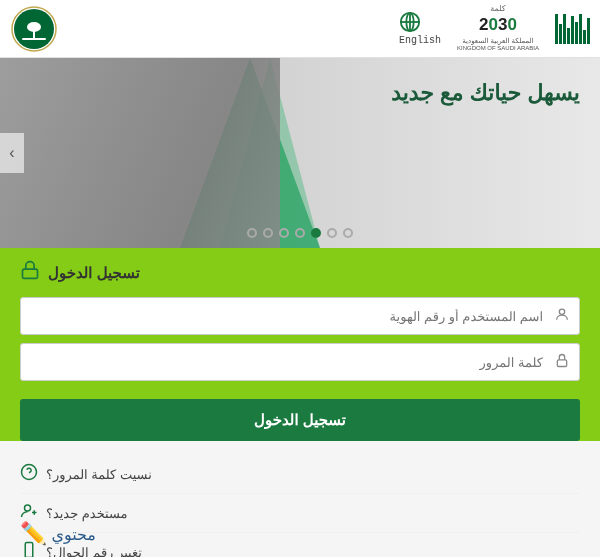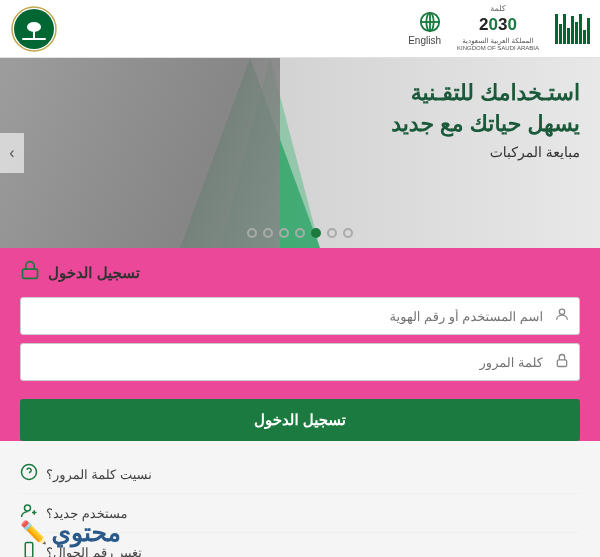--- a/index.html
+++ b/index.html
@@ -30,24 +30,25 @@
       height: 48px;
     }
     .header-right {
       display: flex;
       align-items: center;
       gap: 16px;
     }
     .header-icon-group {
       display: flex;
       flex-direction: column;
-      align-items: flex-end;
+      align-items: flex-start;
       font-size: 10px;
       color: #444;
       cursor: pointer;
+      font-family: Liberation Mono, monospace;
     }
     .header-icon-group svg {
       margin-bottom: 2px;
     }
     .vision-logo {
       display: flex;
       align-items: center;
       gap: 4px;
     }
     .vision-text {
@@ -137,21 +138,21 @@
       border: 2px solid #aaa;
       background: transparent;
     }
     .dot.active {
       background: #1a7a3f;
       border-color: #1a7a3f;
     }
 
     
     .login-section {
-      background: #ec4899;
+      background: #84cc16;
       padding: 12px 20px 0 20px;
     }
     .login-title-row {
       display: flex;
       align-items: center;
       justify-content: flex-end;
       gap: 8px;
       margin-bottom: 12px;
       direction: rtl;
     }
@@ -237,22 +238,22 @@
       position: absolute;
       bottom: 10px;
       left: 20px;
     }
     .mohtawa-logo {
       display: flex;
       align-items: center;
       gap: 4px;
     }
     .mohtawa-text {
-      font-size: 25px;
-      font-weight: bold;
+      font-size: 16px;
+      font-weight: normal;
       color: #2a5a8a;
       direction: rtl;
     }
     .mohtawa-pen {
       color: #1a7a3f;
       font-size: 22px;
     }
 
     .page-wrapper {
       position: relative;
@@ -319,23 +320,21 @@
     <div style="position:absolute;left:0;top:0;width:100%;height:100%;background:linear-gradient(to right, #b0b0b0 0%, #d0d0d0 40%, #e8e8e8 100%);"></div>
 
     <div style="position:absolute;left:180px;top:0;width:0;height:0;border-bottom:190px solid rgba(0,140,70,0.55);border-right:70px solid transparent;border-left:70px solid transparent;"></div>
     <div style="position:absolute;left:220px;top:0;width:0;height:0;border-bottom:190px solid rgba(0,170,80,0.3);border-right:50px solid transparent;border-left:50px solid transparent;"></div>
 
     <div style="position:absolute;left:0;top:0;width:280px;height:190px;background:linear-gradient(110deg,#9a9a9a 0%,#878787 40%,#7a7a7a 70%,#8a8a8a 100%);opacity:0.85;"></div>
 
     <button class="banner-arrow left">‹</button>
 
     <div class="banner-text">
-      <div class="banner-title">استـخدامك للتقـنية</div>
       <div class="banner-title">يسهل حياتك مع جديد</div>
-      <div class="banner-subtitle">مبايعة المركبات</div>
     </div>
 
     <div class="banner-dots">
       <div class="dot"></div>
       <div class="dot"></div>
       <div class="dot"></div>
       <div class="dot"></div>
       <div class="dot active"></div>
       <div class="dot"></div>
       <div class="dot"></div>

